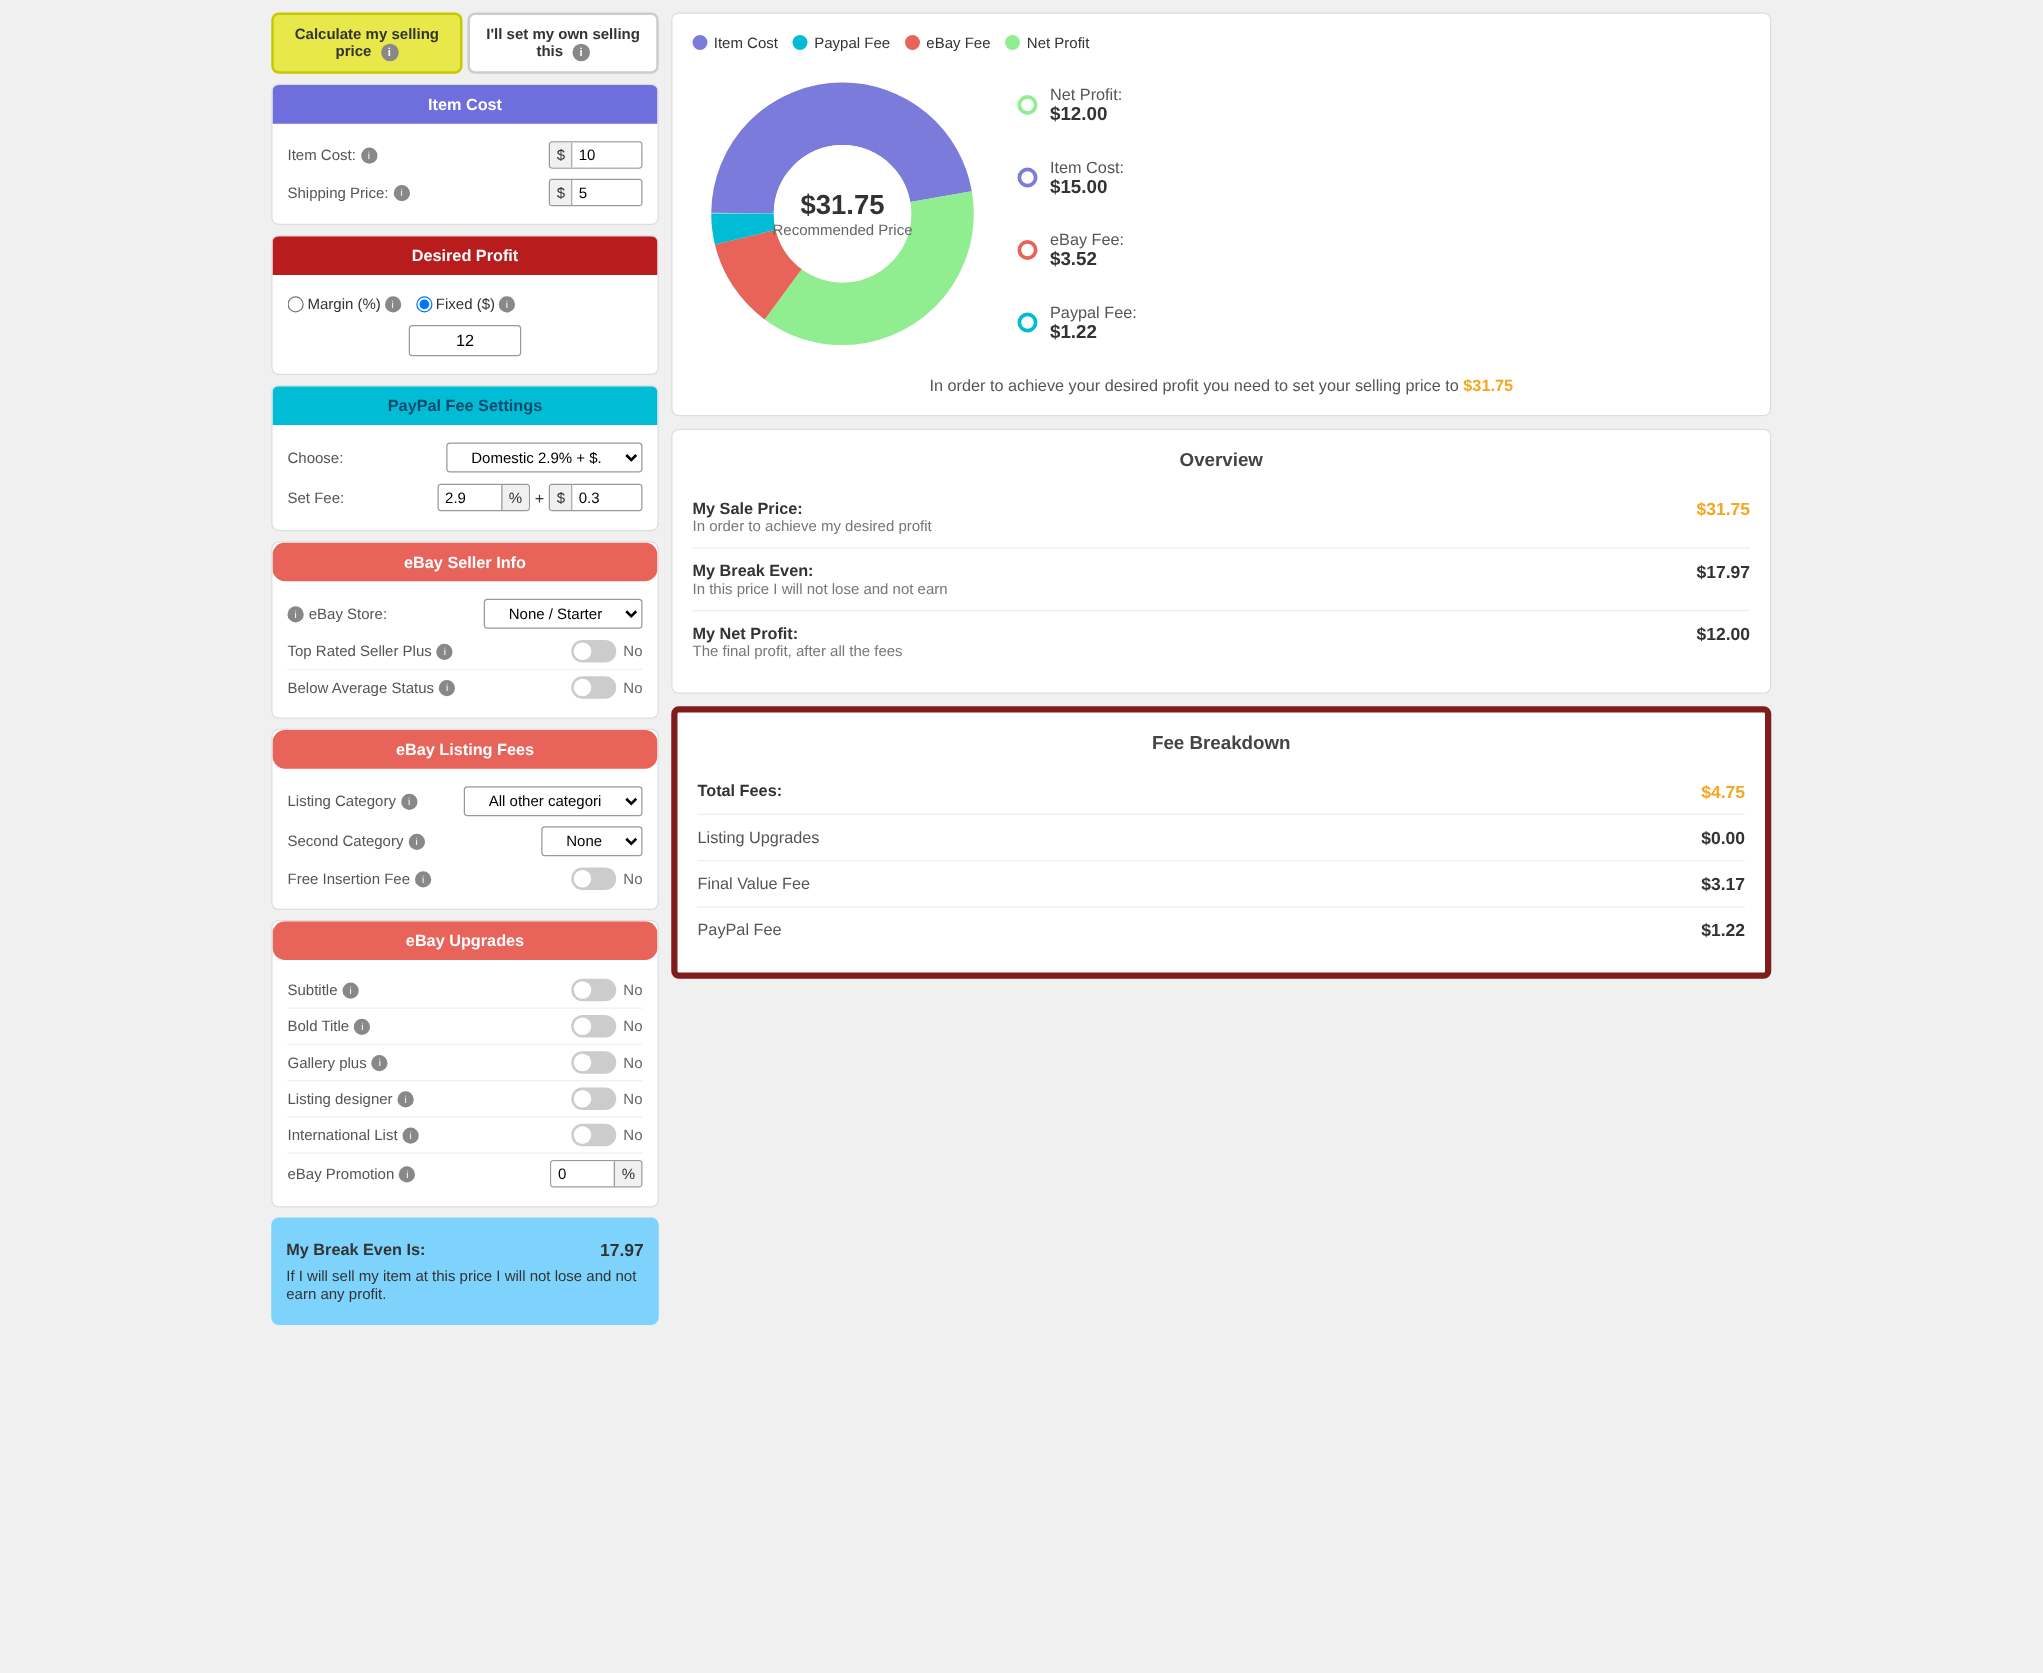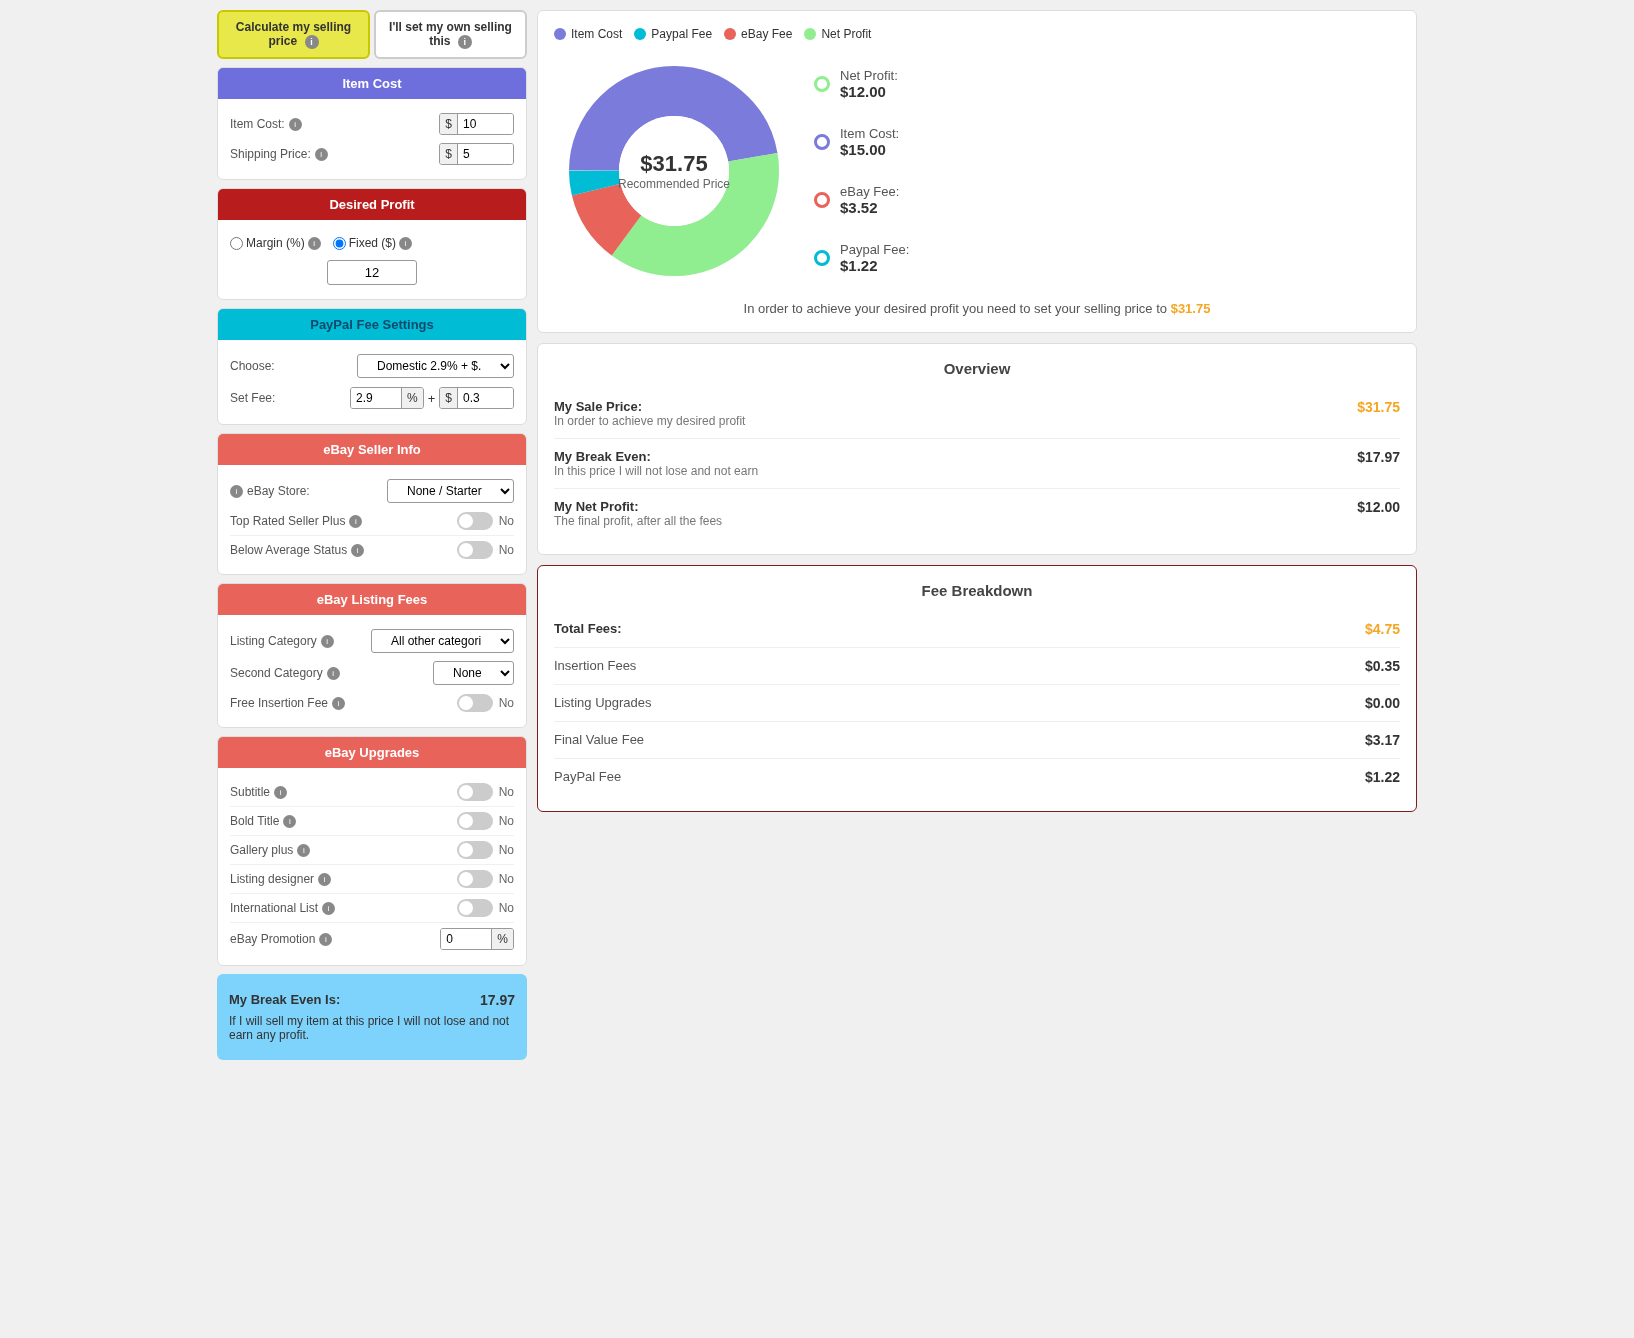--- a/index.html
+++ b/index.html
@@ -13,21 +13,21 @@
     .mode-btn { flex: 1; padding: 8px 10px; border: 2px solid #ccc; border-radius: 6px; cursor: pointer; font-size: 12px; font-weight: bold; text-align: center; }
     .mode-btn.active { background: #e8e84a; border-color: #c8c800; color: #333; }
     .mode-btn.inactive { background: #fff; border-color: #ccc; color: #333; }
     .mode-btn .info-icon { display: inline-block; width: 14px; height: 14px; border-radius: 50%; background: #888; color: #fff; font-size: 9px; text-align: center; line-height: 14px; margin-left: 4px; }
 
     .section { background: #fff; border-radius: 6px; overflow: hidden; border: 1px solid #ddd; }
     .section-header { padding: 8px 12px; text-align: center; font-weight: bold; font-size: 13px; }
     .section-header.purple { background: #6e6edc; color: #fff; }
     .section-header.green { background: #b91c1c; color: #fff; }
     .section-header.cyan { background: #00bcd4; color: #0c4a6e; text-align: center; }
-    .section-header.salmon { background: #e8635a; color: #fff; }
+    .section-header.salmon { background: #e8635a; color: #fff; border-radius: 10px; }
 
     .section-body { padding: 10px 12px; }
     .field-row { display: flex; align-items: center; justify-content: space-between; padding: 4px 0; }
     .field-label { font-size: 12px; color: #555; display: flex; align-items: center; gap: 4px; }
     .info-dot { display: inline-block; width: 13px; height: 13px; border-radius: 50%; background: #888; color: #fff; font-size: 8px; text-align: center; line-height: 13px; }
     .input-prefix { display: flex; align-items: center; border: 1px solid #999; border-radius: 3px; overflow: hidden; }
     .input-prefix span { background: #f0f0f0; padding: 3px 5px; font-size: 12px; border-right: 1px solid #999; }
     .input-prefix input { border: none; outline: none; width: 55px; padding: 3px 5px; font-size: 12px; }
 
     .radio-row { display: flex; align-items: center; gap: 12px; padding: 6px 0; }
@@ -92,21 +92,21 @@
     .overview-section { background: #fff; border-radius: 6px; padding: 16px; border: 1px solid #ddd; }
     .section-title { text-align: center; font-size: 15px; font-weight: bold; color: #444; margin-bottom: 12px; }
     .overview-row { display: flex; justify-content: space-between; align-items: flex-start; padding: 10px 0; border-bottom: 1px solid #eee; }
     .overview-row:last-child { border-bottom: none; }
     .overview-left .main-label { font-weight: bold; font-size: 13px; }
     .overview-left .sub-label { font-size: 12px; color: #777; }
     .overview-value { font-size: 14px; font-weight: bold; }
     .overview-value.orange { color: #f5a623; }
     .overview-value.dark { color: #333; }
 
-    .fee-breakdown-section { background: #fff; border-radius: 6px; padding: 16px; border: 1px solid #7f1d1d; }
+    .fee-breakdown-section { background: #fff; border-radius: 6px; padding: 16px; border: 5px solid #7f1d1d; }
     .fee-breakdown-row { display: flex; justify-content: space-between; padding: 10px 0; border-bottom: 1px solid #eee; }
     .fee-breakdown-row:last-child { border-bottom: none; }
     .fee-breakdown-label { font-size: 13px; color: #555; }
     .fee-breakdown-label.bold { font-weight: bold; color: #333; }
     .fee-breakdown-value { font-size: 14px; font-weight: bold; }
     .fee-breakdown-value.orange { color: #f5a623; }
     .fee-breakdown-value.dark { color: #333; }
   </style>
 </head>
 <body>
@@ -447,24 +447,20 @@
       </div>
     </div>
 
     <div class="fee-breakdown-section">
       <div class="section-title">Fee Breakdown</div>
       <div class="fee-breakdown-row">
         <span class="fee-breakdown-label bold">Total Fees:</span>
         <span class="fee-breakdown-value orange">$4.75</span>
       </div>
       <div class="fee-breakdown-row">
-        <span class="fee-breakdown-label">Insertion Fees</span>
-        <span class="fee-breakdown-value dark">$0.35</span>
-      </div>
-      <div class="fee-breakdown-row">
         <span class="fee-breakdown-label">Listing Upgrades</span>
         <span class="fee-breakdown-value dark">$0.00</span>
       </div>
       <div class="fee-breakdown-row">
         <span class="fee-breakdown-label">Final Value Fee</span>
         <span class="fee-breakdown-value dark">$3.17</span>
       </div>
       <div class="fee-breakdown-row">
         <span class="fee-breakdown-label">PayPal Fee</span>
         <span class="fee-breakdown-value dark">$1.22</span>

